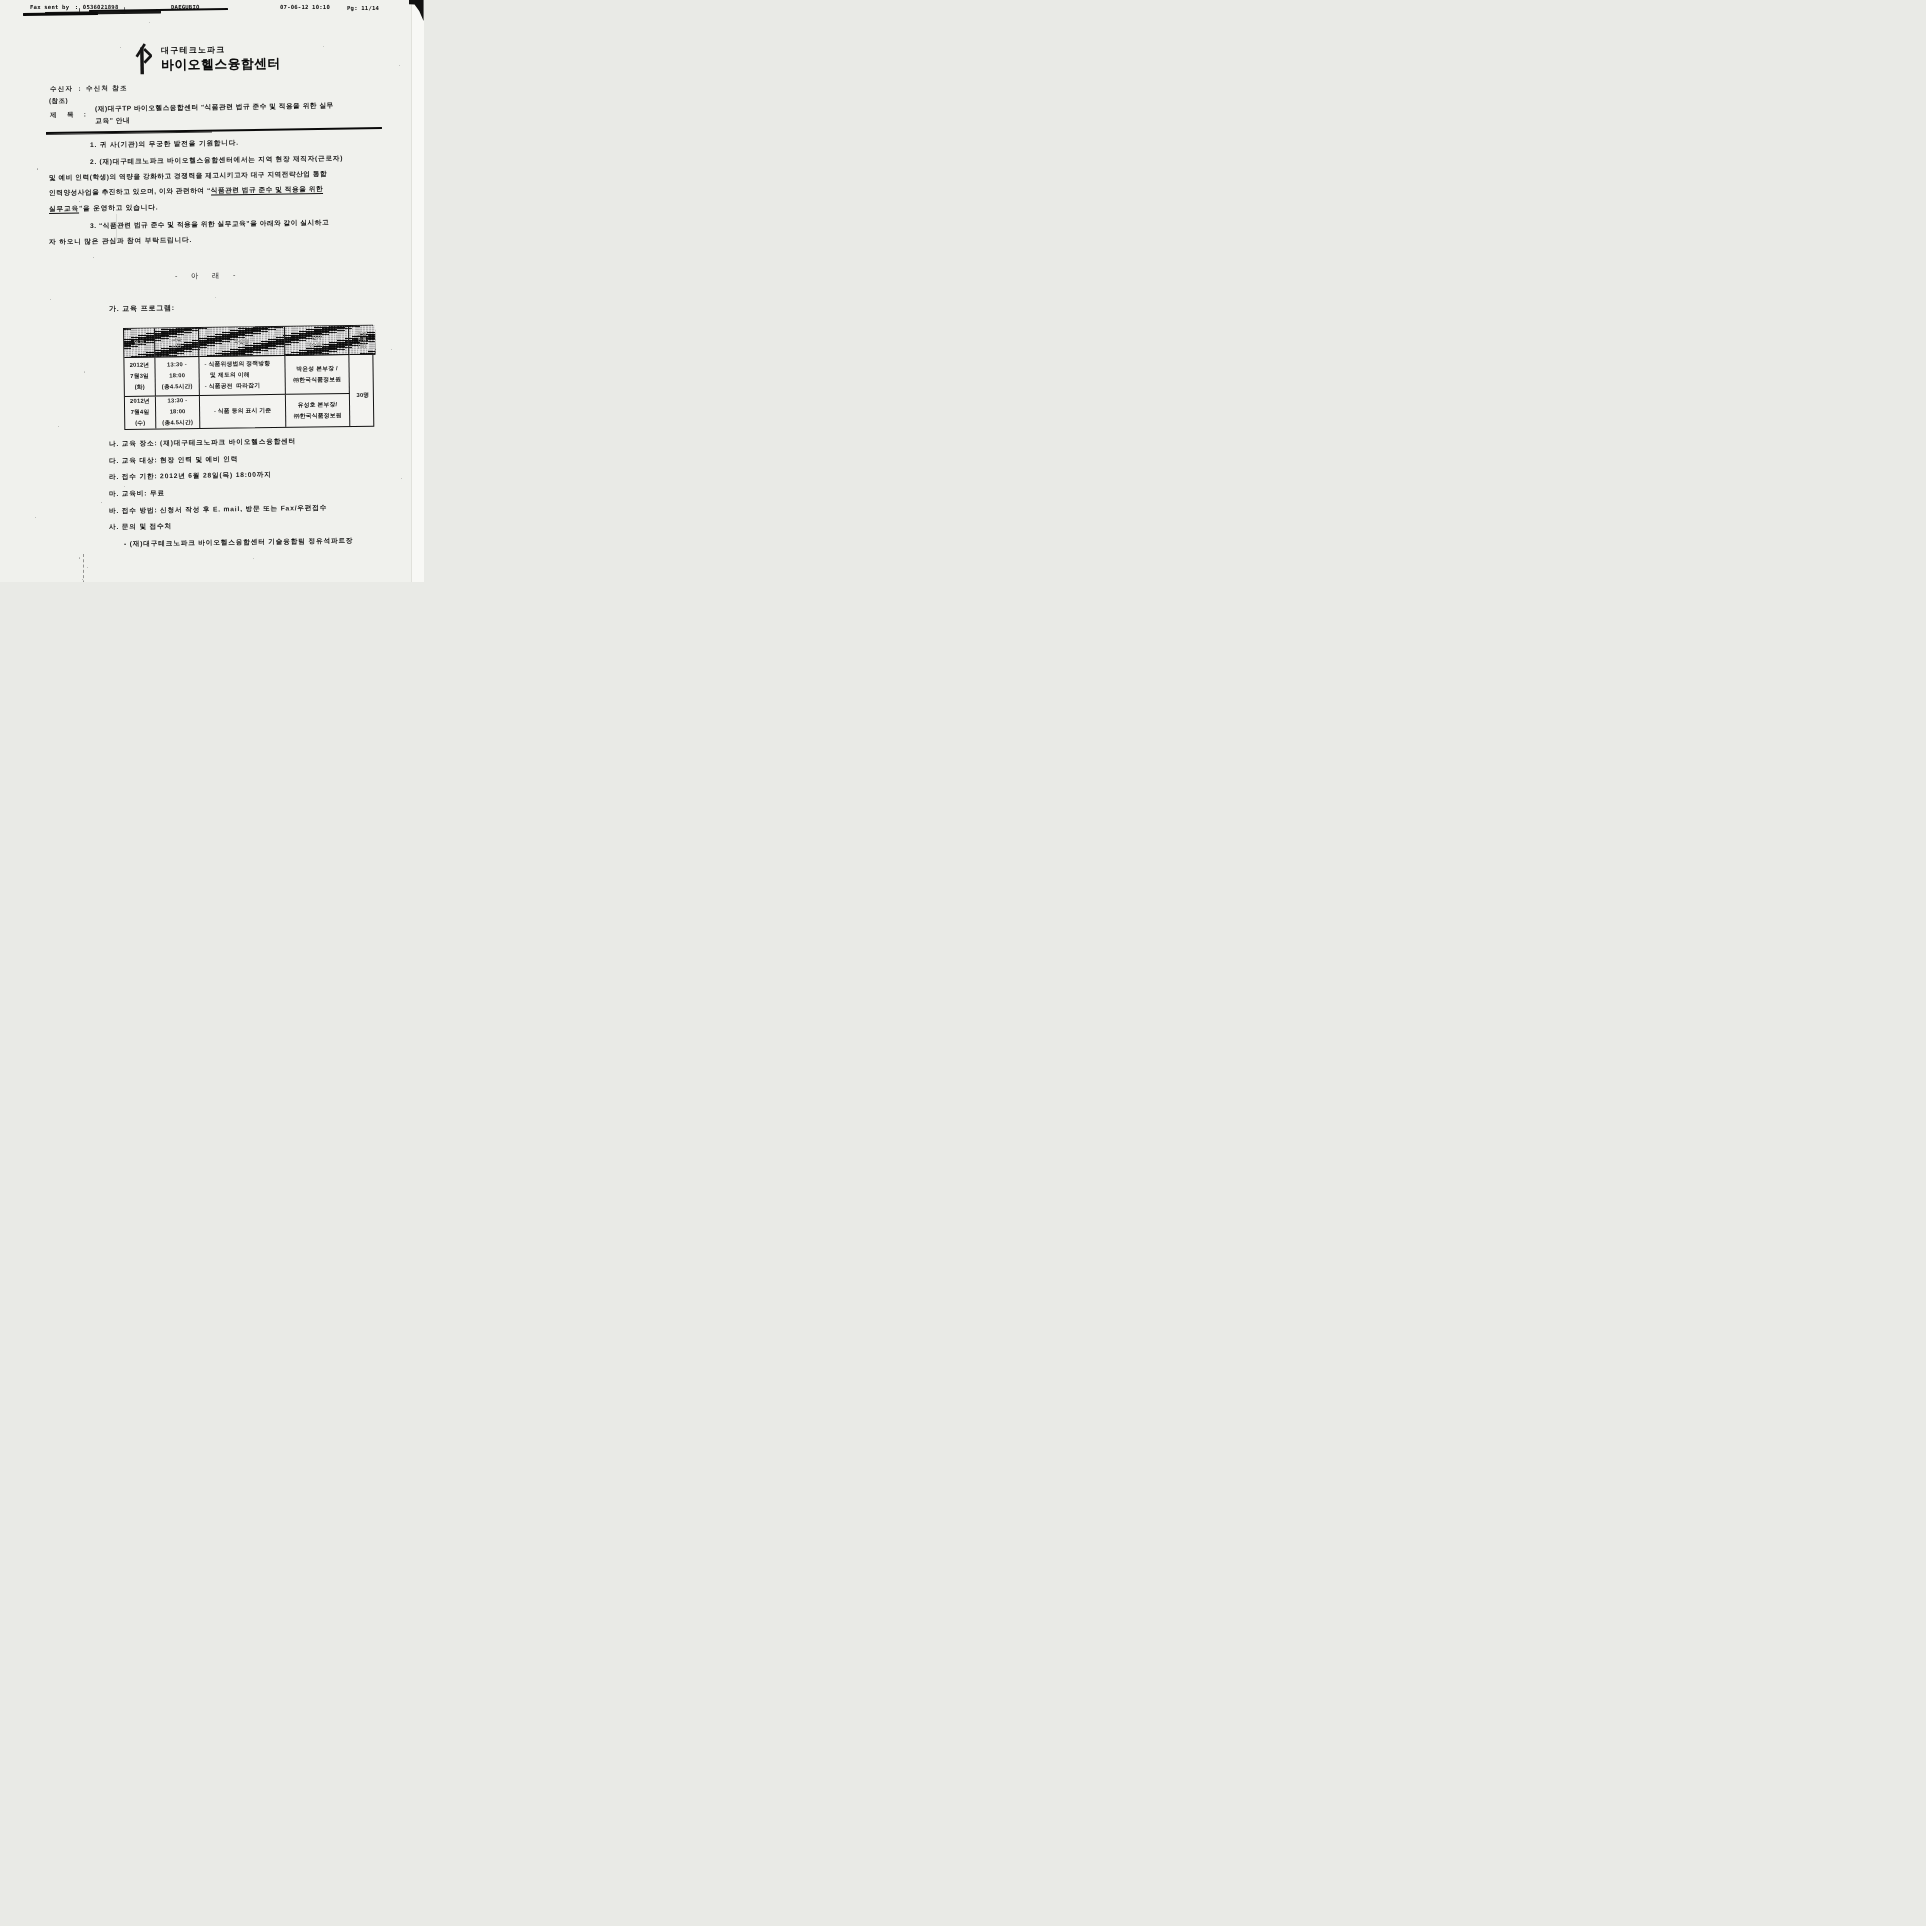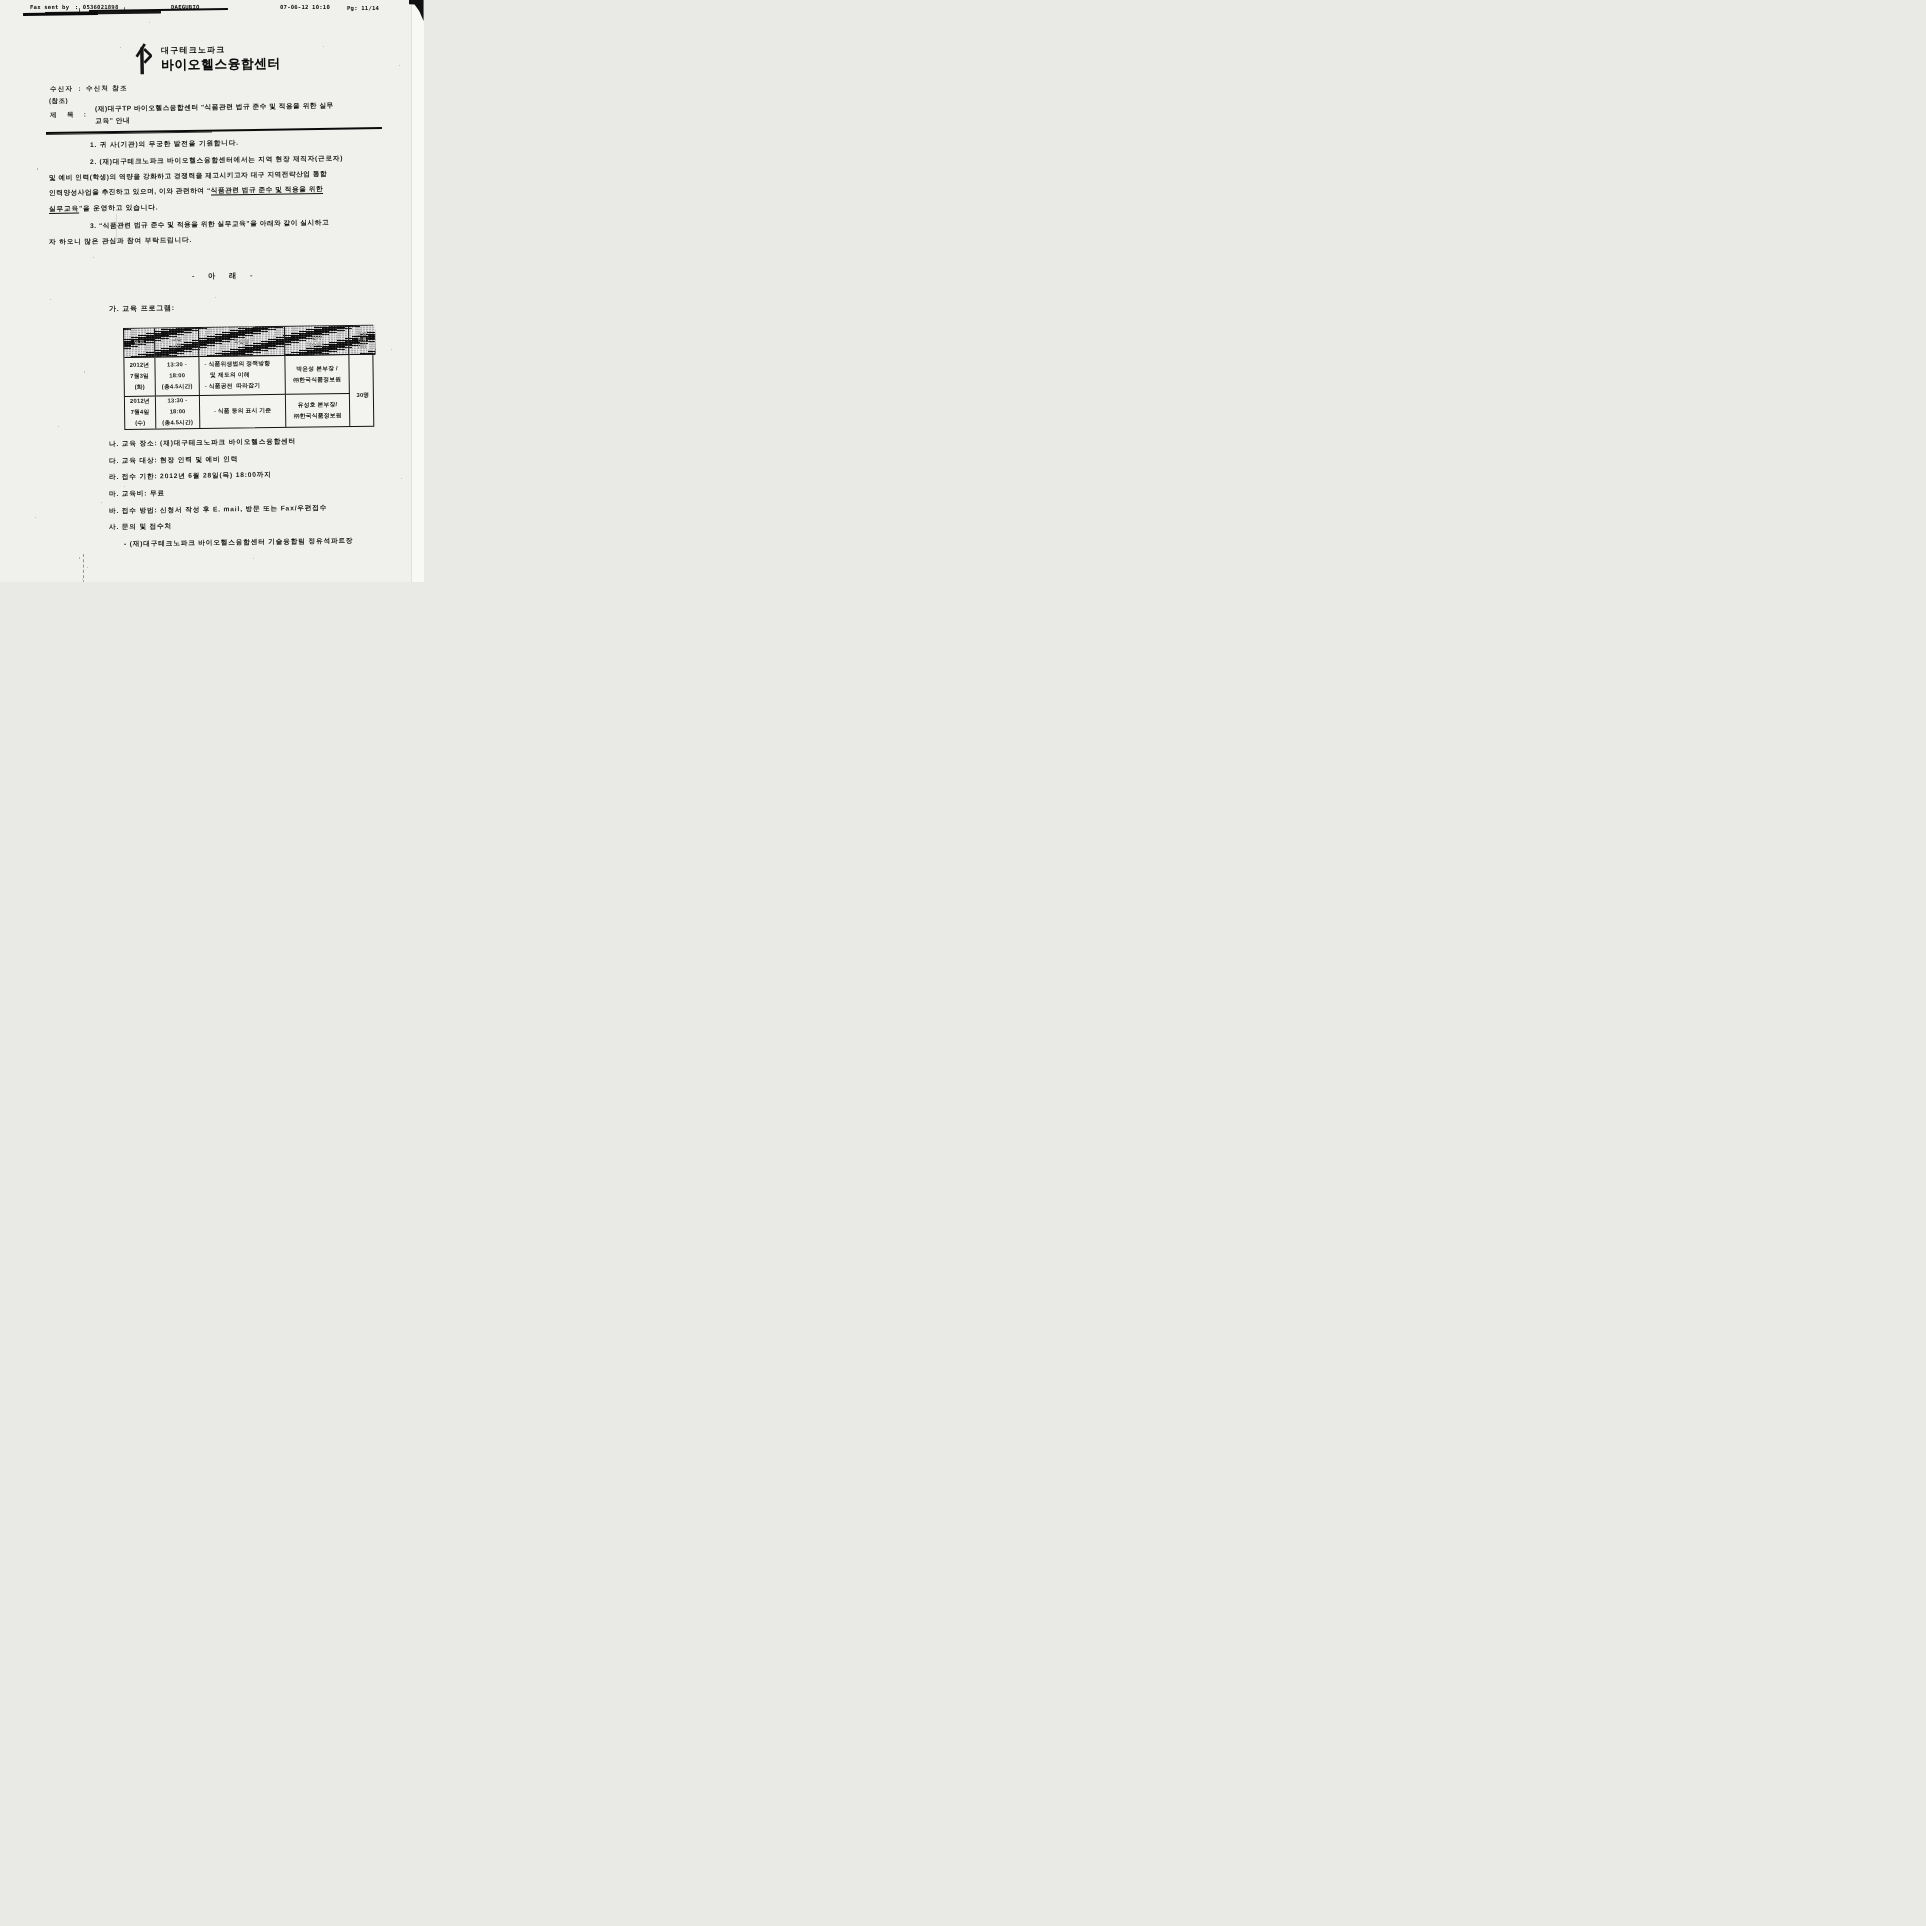--- a/index.html
+++ b/index.html
@@ -63,21 +63,21 @@
         transform:rotate(-0.85deg); transform-origin:left center; }
   .u { border-bottom:1.2px solid #101010; padding-bottom:1.2px; }
   .p1   { left:90px; top:141px; }
   .p2l1 { left:90px; top:158px; letter-spacing:0.7px; }
   .p2l2 { left:49px; top:174px; letter-spacing:0.5px; }
   .p2l3 { left:49px; top:189px; letter-spacing:0.5px; }
   .p2l4 { left:49px; top:205px; }
   .p3l1 { left:90px; top:222px; letter-spacing:0.5px; }
   .p3l2 { left:49px; top:238px; }
 
-  .below-marker { left:192px; top:271px; font-size:7.3px; font-weight:700; letter-spacing:0.8px;
+  .below-marker { left:175px; top:271px; font-size:7.3px; font-weight:400; letter-spacing:0.8px;
                   word-spacing:10px; transform:rotate(-0.6deg); }
   .ga-heading { left:109px; top:304px; font-size:7px; font-weight:700; letter-spacing:0.8px;
                 transform:rotate(-0.8deg); transform-origin:left center; }
 
   
   .ptable {
     left:123px; top:328px; width:250px;
     transform:rotate(-0.75deg); transform-origin:left top;
     display:grid;
     grid-template-columns:31px 44px 86px 64px 26px;

